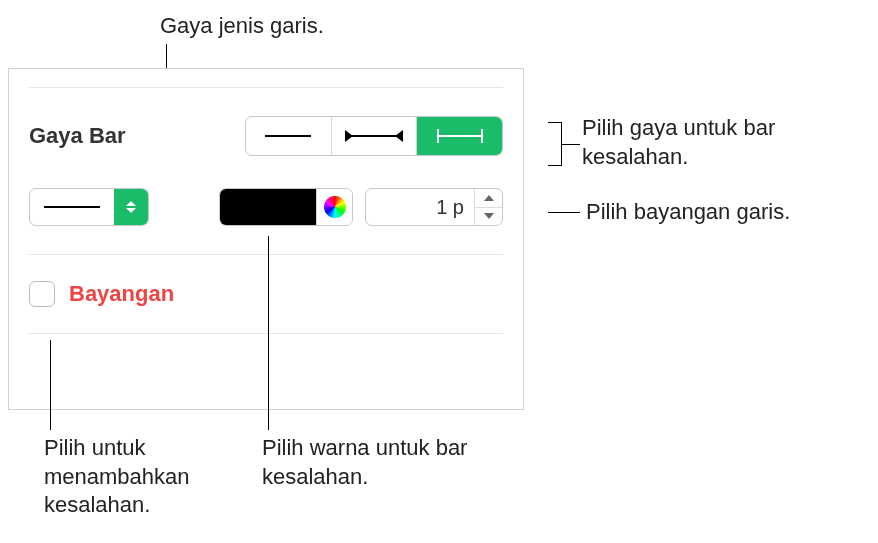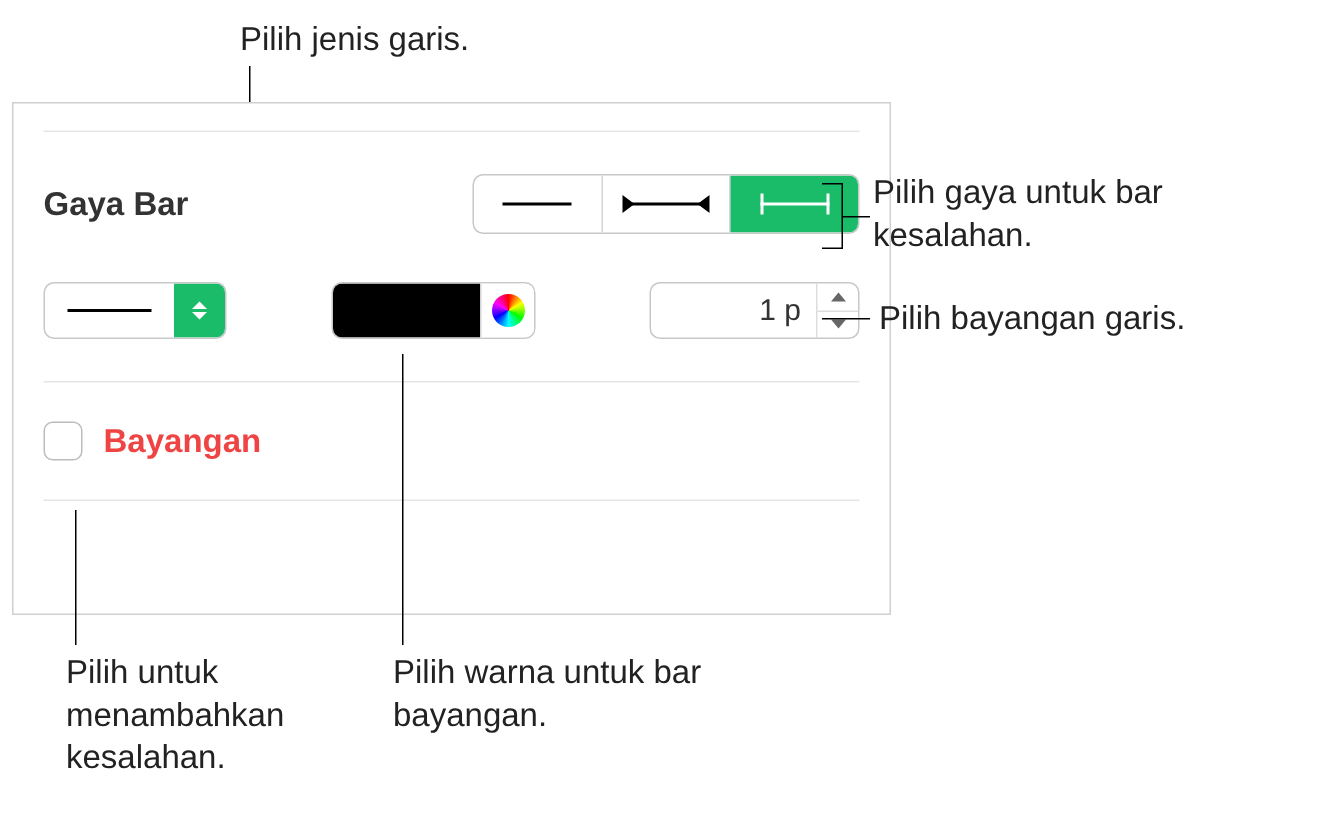--- a/index.html
+++ b/index.html
@@ -9,21 +9,21 @@
       width: 878px;
       height: 543px;
       position: relative;
       color: #222;
     }
     
     .panel {
       position: absolute;
       left: 8px;
       top: 68px;
-      width: 586px;
+      width: 516px;
       height: 342px;
       border: 1px solid #d0d0d0;
       background: #fff;
       padding: 0;
     }
     
     .divider {
       height: 1px;
       background: #e5e5e5;
       margin: 0 20px;
@@ -264,21 +264,21 @@
     .bracket {
       position: absolute;
       border-right: 1px solid #000;
       border-top: 1px solid #000;
       border-bottom: 1px solid #000;
     }
   </style>
 </head>
 <body>
 
-<div class="callout" style="left:160px; top:12px;">Pilih jenis garis.</div>
+<div class="callout" style="left:160px; top:12px;">Gaya jenis garis.</div>
 <div class="callout-line v" style="left:166px; top:44px; height:198px;"></div>
 
 <div class="panel">
 
   <div class="divider" style="margin-top:18px;"></div>
 
   <div class="row1">
     <span class="section-label">Gaya Bar</span>
     <div class="segmented">
       <div class="seg">
@@ -338,13 +338,13 @@
 <div class="callout-line h" style="left:562px; top:144px; width:18px;"></div>
 <div class="callout" style="left:582px; top:114px; width:280px;">Pilih gaya untuk bar kesalahan.</div>
 
 <div class="callout-line h" style="left:548px; top:212px; width:32px;"></div>
 <div class="callout" style="left:586px; top:198px; width:290px;">Pilih bayangan garis.</div>
 
 <div class="callout-line v" style="left:50px; top:340px; height:90px;"></div>
 <div class="callout" style="left:44px; top:434px; width:180px;">Pilih untuk menambahkan kesalahan.</div>
 
 <div class="callout-line v" style="left:268px; top:236px; height:194px;"></div>
-<div class="callout" style="left:262px; top:434px; width:220px;">Pilih warna untuk bar bayangan.</div>
+<div class="callout" style="left:262px; top:434px; width:220px;">Pilih warna untuk bar kesalahan.</div>
 
 </body></html>

